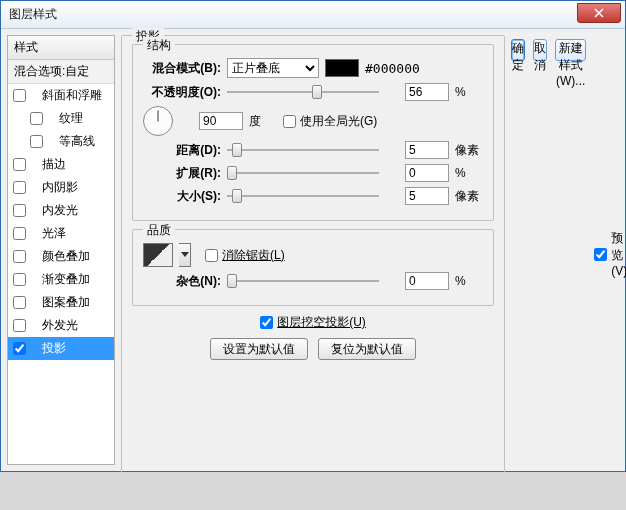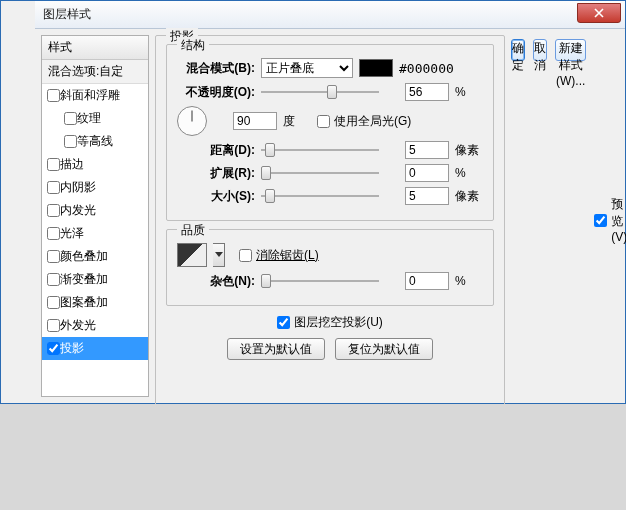--- a/index.html
+++ b/index.html
@@ -1,26 +1,26 @@
 <!DOCTYPE html>
 <html><head>
 <meta charset="utf-8">
 <style>
 * { box-sizing: border-box; margin: 0; padding: 0; font-family: "Microsoft YaHei", "SimSun", Arial, sans-serif; font-size: 12px; }
 body { background: #d8d8d8; }
-.window { width: 626px; height: 404px; background: #f0f0f0; border: 1px solid #2a6bb3; position: relative; padding-left: 34px; }
+.window { width: 626px; height: 472px; background: #f0f0f0; border: 1px solid #2a6bb3; position: relative; }
 .titlebar { height: 28px; background: linear-gradient(#fdfdfd, #e8eef6); border-bottom: 1px solid #b9c6d6; display: flex; align-items: center; padding-left: 8px; }
 .titlebar-title { color: #1a1a1a; }
 .close-btn { position: absolute; right: 4px; top: 2px; width: 44px; height: 20px; background: linear-gradient(#e28080, #c43a2e); border: 1px solid #8b2b22; border-radius: 0 0 3px 3px; color: #fff; text-align: center; line-height: 17px; cursor: pointer; }
 .close-btn svg { vertical-align: middle; }
 .body { display: flex; padding: 6px; gap: 6px; height: calc(100% - 28px); }
 .left-col { width: 108px; border: 1px solid #b0b0b0; background: #fff; }
 .left-header { background: linear-gradient(#fbfbfb, #e6e6e6); border-bottom: 1px solid #c8c8c8; padding: 3px 6px; }
 .left-sub { background: #f2f2f2; border-bottom: 1px solid #dcdcdc; padding: 3px 6px; }
-.style-item { display: flex; align-items: center; padding: 3px 5px; gap: 0; cursor: pointer; }
+.style-item { display: flex; align-items: center; padding: 3px 5px; gap: 16px; cursor: pointer; }
 .style-item.selected { background: #3399ff; color: #fff; }
 .style-item input[type=checkbox] { width: 13px; height: 13px; }
 .style-item.indent { padding-left: 22px; }
 .mid-col { flex: 1; position: relative; }
 .fieldset { border: 1px solid #c0c0c0; border-radius: 2px; padding: 8px 10px 10px; margin-bottom: 8px; position: relative; }
 .fieldset-label { position: absolute; top: -8px; left: 10px; background: #f0f0f0; padding: 0 4px; color: #000; }
 .row { display: flex; align-items: center; margin: 5px 0; gap: 6px; }
 .row-label { width: 78px; text-align: right; color: #000; font-weight: bold; }
 select.combo { width: 92px; height: 20px; border: 1px solid #999; background: #fff; }
 .swatch { width: 34px; height: 18px; background: #000; border: 1px solid #666; }
@@ -196,21 +196,21 @@
             <div class="slider">
                 <div class="slider-track"></div>
                 <div class="slider-thumb" style="left:0%"></div>
               </div>
             <input class="num" value="0" style="">
             <span class="unit">%</span>
           </div>
         </div>
 
         <div style="text-align:center;margin-top:6px;">
-          <label class="chk" style="justify-content:flex-end;display:inline-flex;">
+          <label class="chk" style="justify-content:flex-end;display:inline-flex;text-decoration:underline;">
               <input type="checkbox" checked="" style="">
               <span>图层挖空投影(U)</span>
             </label>
         </div>
         <div class="btn-row">
           <button class="btn">设置为默认值</button>
           <button class="btn">复位为默认值</button>
         </div>
       </div>
     </div>

